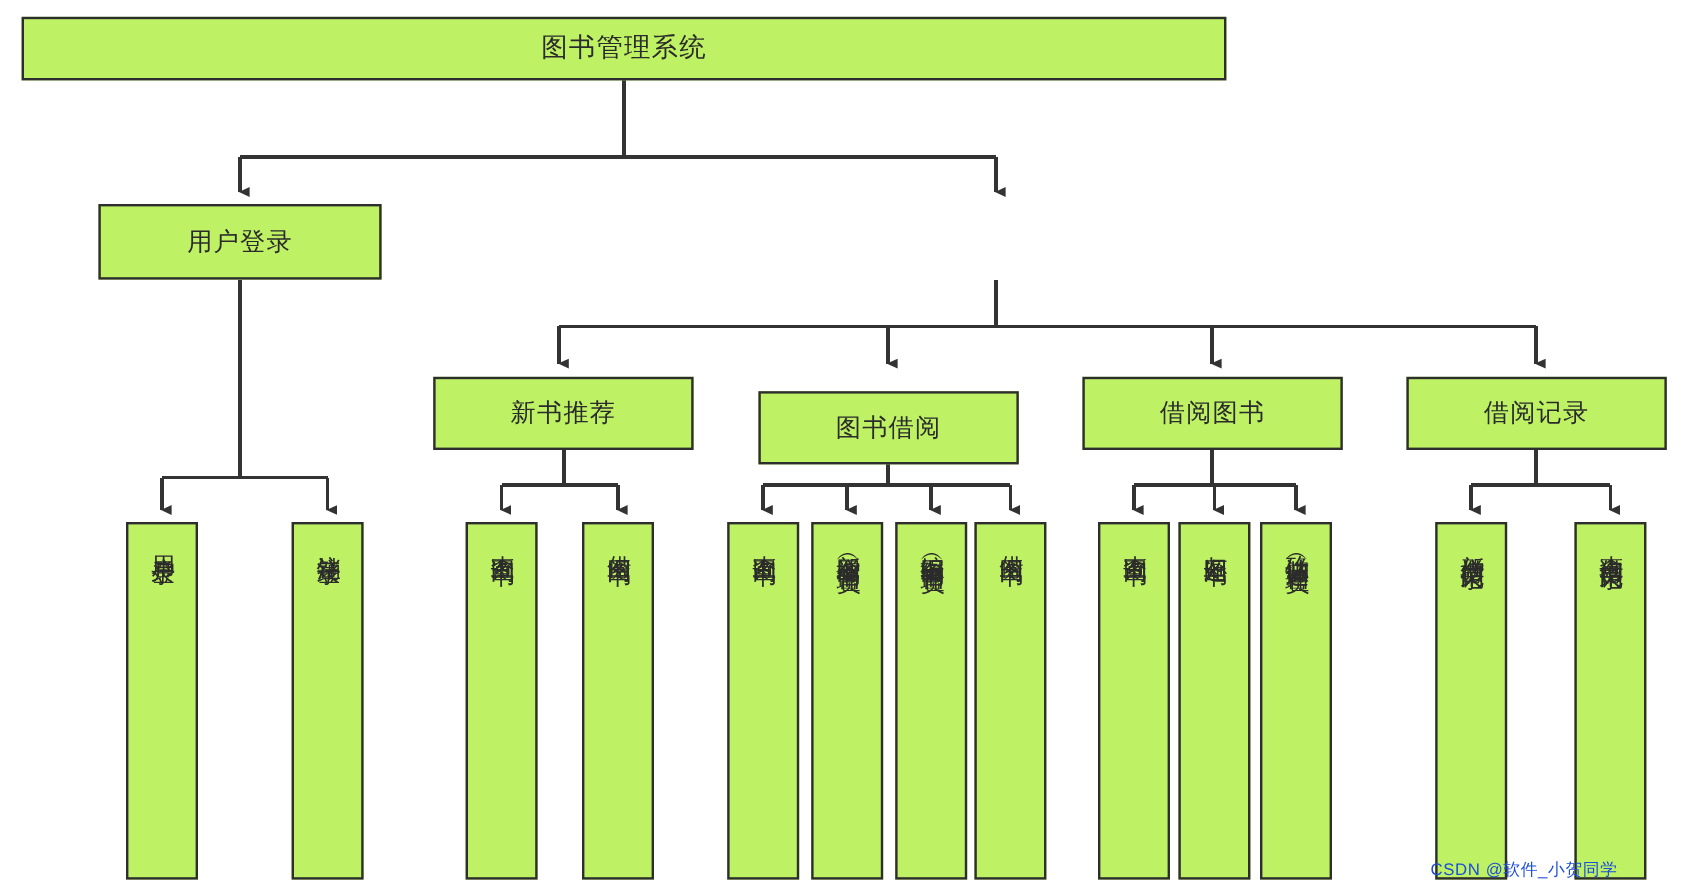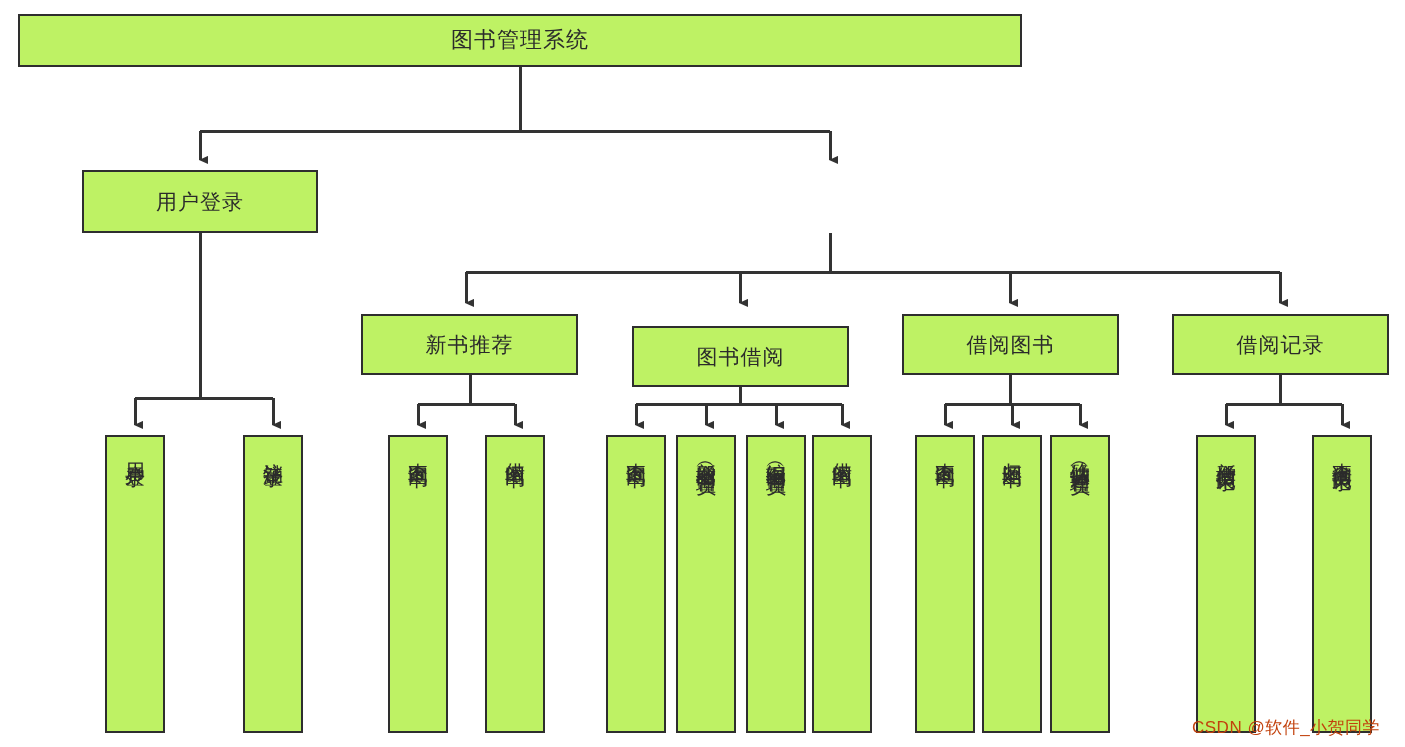--- a/index.html
+++ b/index.html
@@ -52,22 +52,22 @@
     writing-mode: vertical-rl;
     text-orientation: upright;
     font-size: 20px;
     line-height: 1.45;
     letter-spacing: 2px;
     white-space: nowrap;
     color: #2b2b2b;
   }
   .watermark {
     position: absolute;
-    font-size: 17px;
-    color: #c2410c;
+    font-size: 14px;
+    color: #1d4ed8;
     letter-spacing: 0.5px;
     white-space: nowrap;
     user-select: none;
   }
 </style>
 </head>
 <body>
 
 <div id="stage">
 

